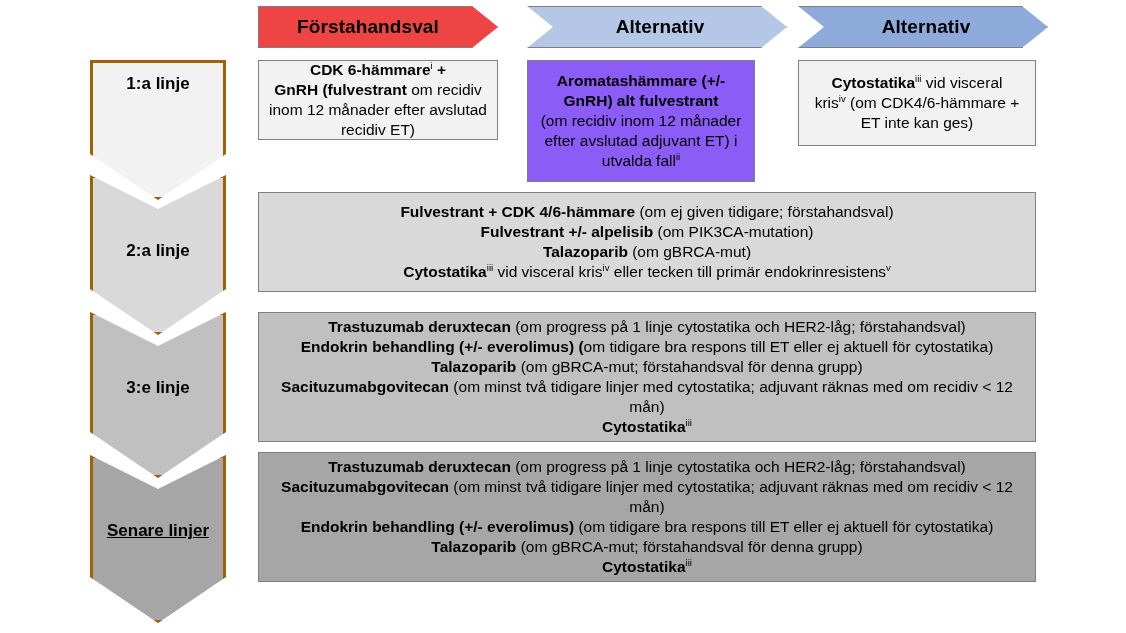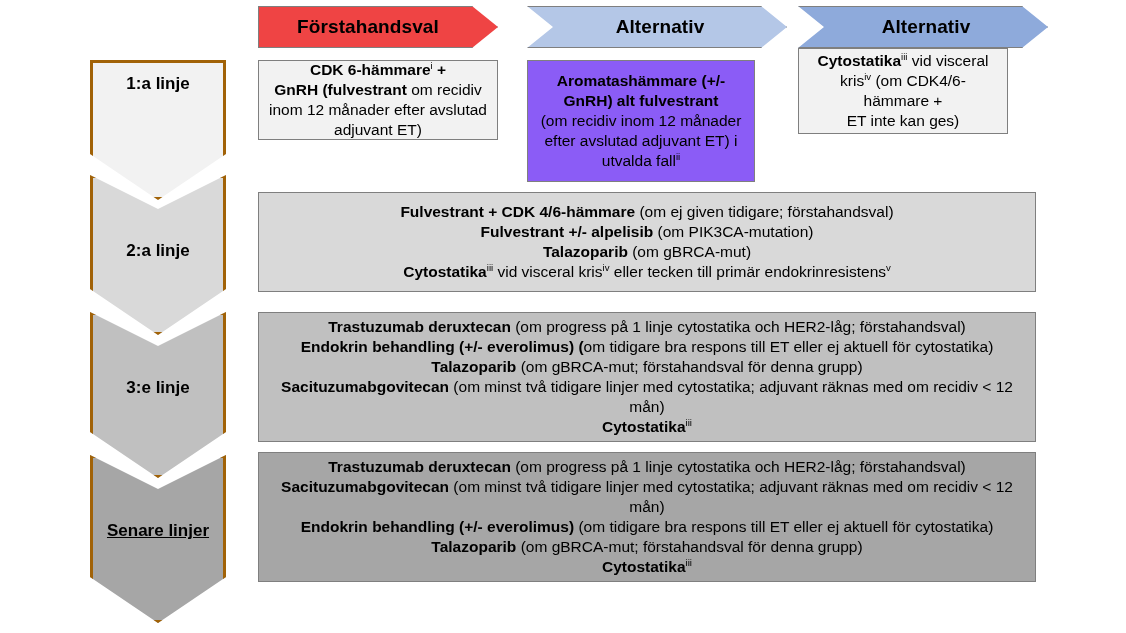--- a/index.html
+++ b/index.html
@@ -126,32 +126,32 @@
   </div>
 
   <div class="stage stage-notch" id="stage3" style="top: 455px; height: 168px; padding-top: 62px; font-size: 17px; background: rgb(166, 166, 166); text-decoration: underline;">
     <span class="stage-label">Senare linjer</span>
   </div>
 
   <div class="box" id="box1a" style="left: 258px; top: 60px; width: 240px; height: 80px; background: rgb(242, 242, 242);">
     <span class="box-line"><span class="b">CDK 6-hämmare</span><sup>i</sup><span class="b"> +</span></span>
     <span class="box-line"><span class="b">GnRH (fulvestrant</span> om recidiv</span>
     <span class="box-line">inom 12 månader efter avslutad</span>
-    <span class="box-line">adjuvant ET)</span>
+    <span class="box-line">recidiv ET)</span>
   </div>
 
   <div class="box" id="box1b" style="left: 527px; top: 60px; width: 228px; height: 122px; background: #8b5cf6;">
     <span class="box-line b">Aromatashämmare (+/-</span>
     <span class="box-line b">GnRH) alt fulvestrant</span>
     <span class="box-line">(om recidiv inom 12 månader</span>
     <span class="box-line">efter avslutad adjuvant ET) i</span>
     <span class="box-line">utvalda fall<sup>ii</sup></span>
   </div>
 
-  <div class="box" id="box1c" style="left: 798px; top: 48px; width: 210px; height: 86px; background: rgb(242, 242, 242);">
+  <div class="box" id="box1c" style="left: 798px; top: 60px; width: 238px; height: 86px; background: rgb(242, 242, 242);">
     <span class="box-line"><span class="b">Cytostatika</span><sup>iii</sup> vid visceral</span>
     <span class="box-line">kris<sup>iv</sup> (om CDK4/6-hämmare +</span>
     <span class="box-line">ET inte kan ges)</span>
   </div>
 
   <div class="box" id="box2" style="left: 258px; top: 192px; width: 778px; height: 100px; background: rgb(217, 217, 217);">
     <span class="box-line"><span class="b">Fulvestrant + CDK 4/6-hämmare</span> (om ej given tidigare; förstahandsval)</span>
     <span class="box-line"><span class="b">Fulvestrant +/- alpelisib</span> (om PIK3CA-mutation)</span>
     <span class="box-line"><span class="b">Talazoparib</span> (om gBRCA-mut)</span>
     <span class="box-line"><span class="b">Cytostatika</span><sup>iii</sup> vid visceral kris<sup>iv</sup> eller tecken till primär endokrinresistens<sup>v</sup></span>

